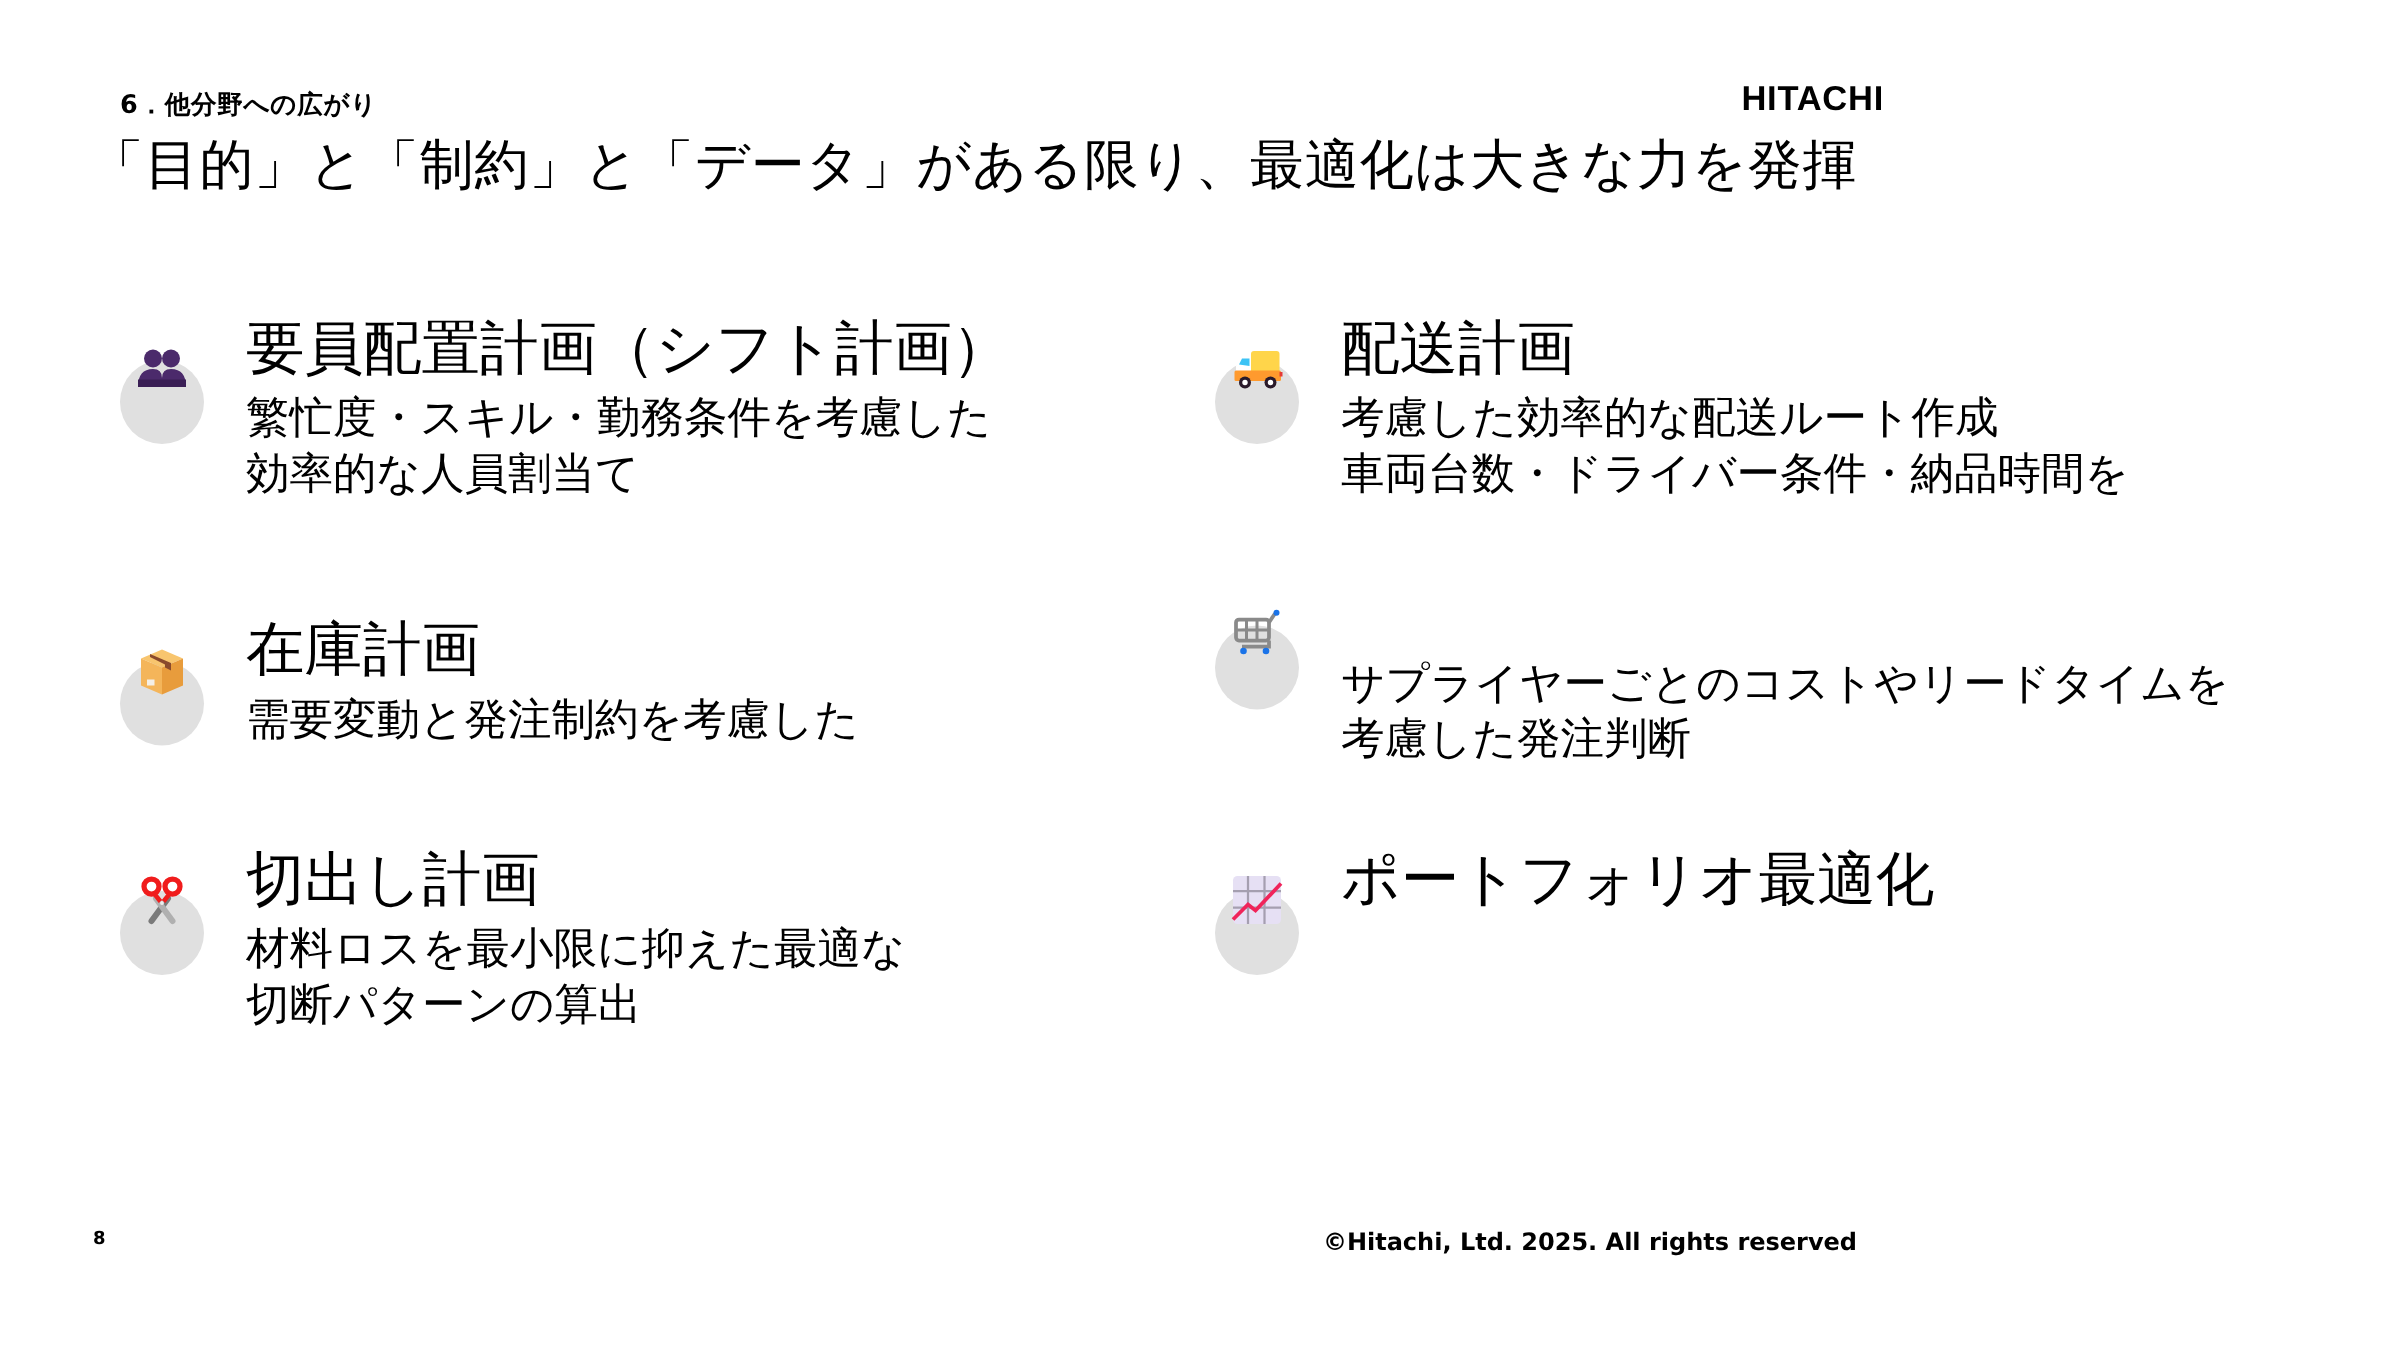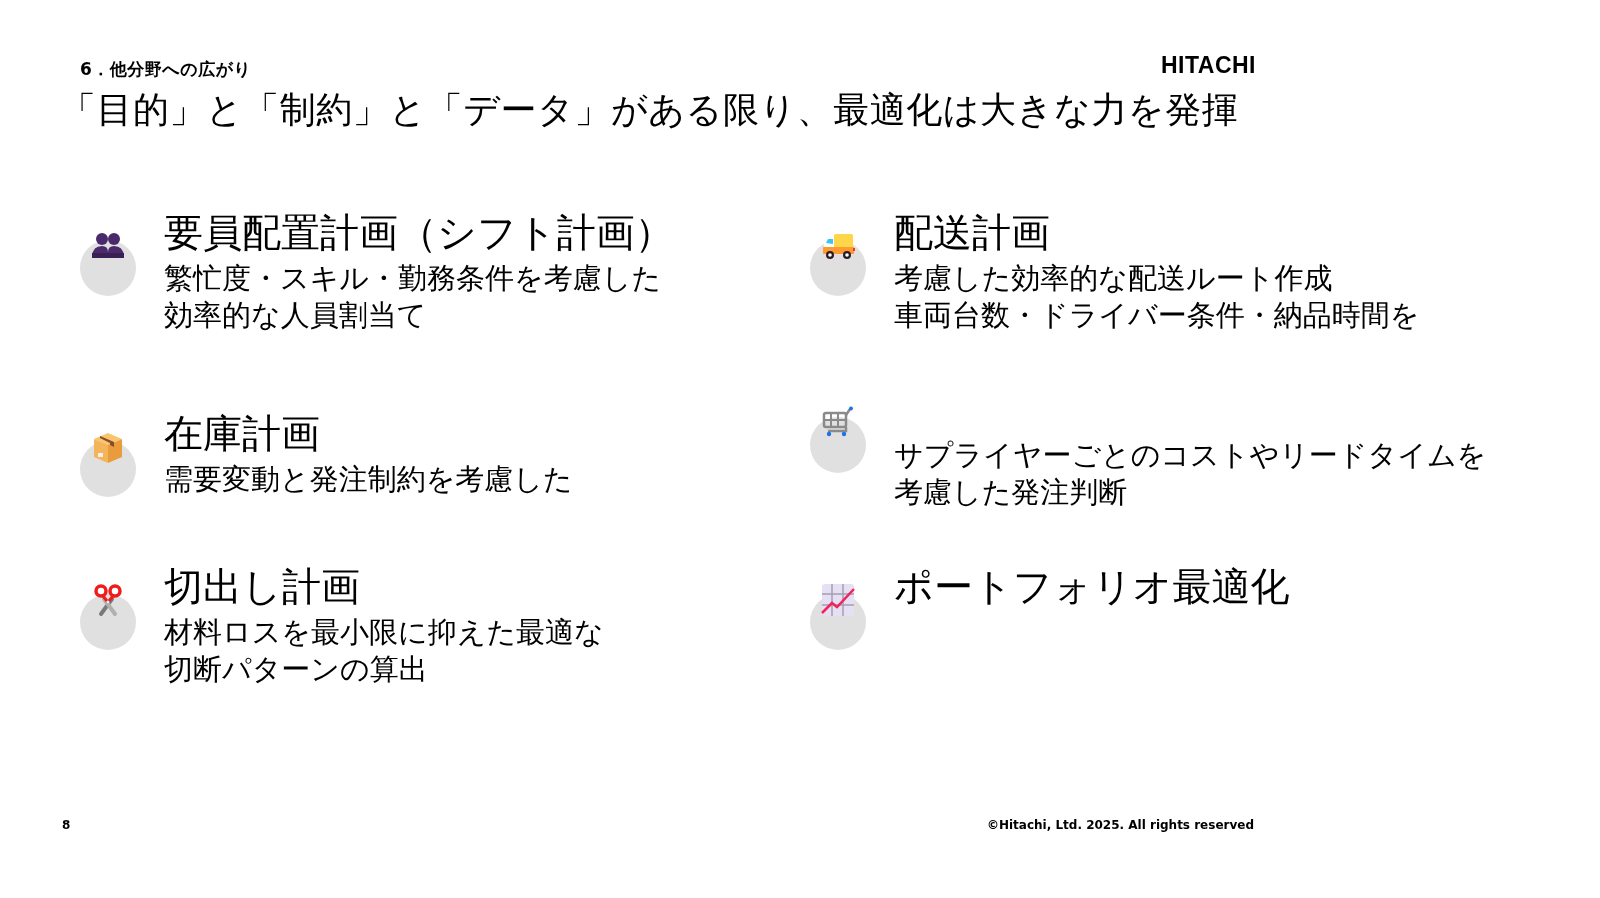--- a/index.html
+++ b/index.html
@@ -51,22 +51,22 @@
       position: absolute; left: 84px; top: 54px;
       font-size: 29px; line-height: 37px;
       white-space: nowrap;
     }
 
     .page-num {
       position: absolute; left: 62px; top: 818px;
       font-size: 12px; font-weight: bold;
     }
     .copyright {
-      position: absolute; right: 92px; top: 818px;
-      font-size: 12px; font-weight: bold; margin-left: 18px;
+      position: absolute; right: 108px; top: 818px;
+      font-size: 16px; font-weight: bold; margin-left: 18px;
     }
   </style>
 </head>
 <body>
 
 <div class="slide">
 
   <div class="section-label">6．他分野への広がり</div>
   <div class="page-title">「目的」と「制約」と「データ」がある限り、最適化は大きな力を発揮</div>
   <div class="logo">HITACHI</div>

